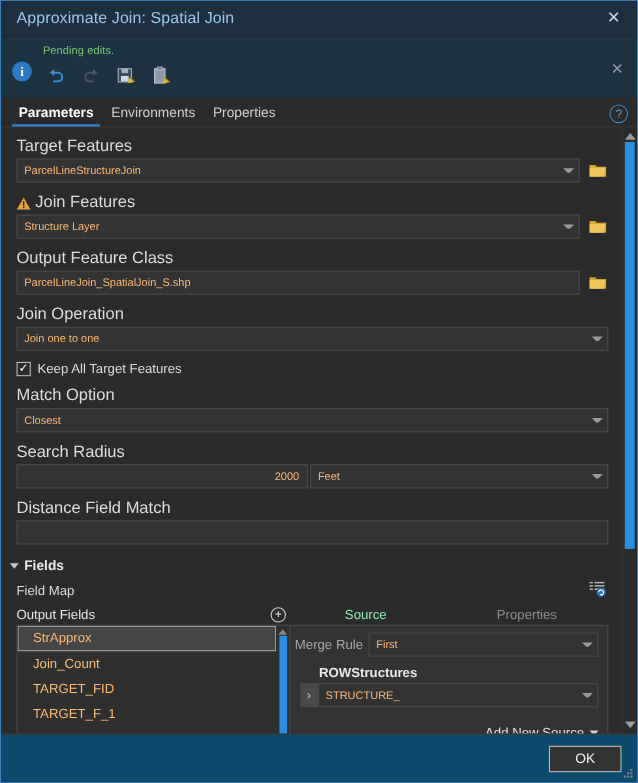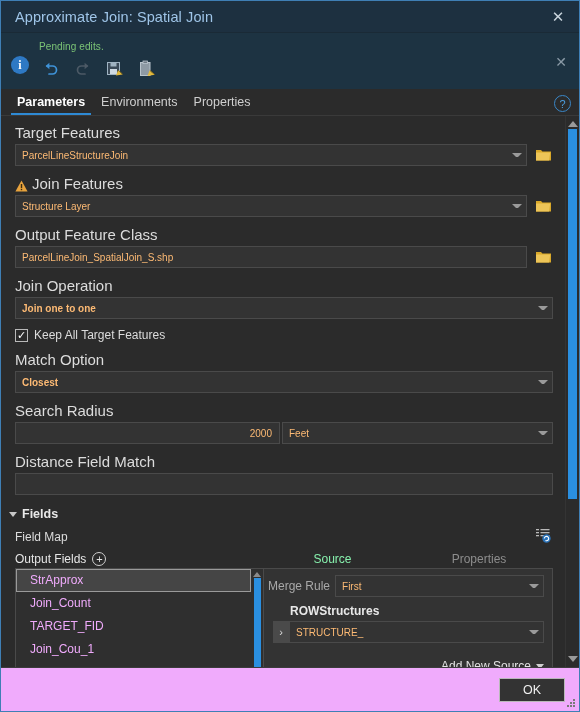--- a/index.html
+++ b/index.html
@@ -106,21 +106,21 @@
 
   .row { display: flex; align-items: stretch; gap: 6px; }
   .ctl {
     flex: 1 1 auto; min-width: 0;
     height: 22px; background: #333333;
     border: 1px solid #4a4a4a;
     color: #fdba74; font-size: 10px;
     display: flex; align-items: center;
     padding: 0 4px 0 6px;
   }
-  .ctl.full { width: 100%; font-weight: bold; }
+  .ctl.full { width: 100%; }
   .ctl .val { flex: 1 1 auto; overflow: hidden; white-space: nowrap; }
   .ctl .val.right { text-align: right; padding-right: 3px; }
   .caret {
     flex: 0 0 10px; width: 0; height: 0; margin-left: 4px;
     border-left: 4px solid transparent; border-right: 4px solid transparent;
     border-top: 4px solid #9a9a9a;
   }
   .browse {
     flex: 0 0 20px; width: 20px;
     display: flex; align-items: center; justify-content: center;
@@ -146,38 +146,38 @@
   }
   .chev-dn { width: 0; height: 0; border-left: 4px solid transparent;
              border-right: 4px solid transparent; border-top: 5px solid #c8c8c8; }
   .fieldmap-label {
     font-size: 12px; color: #dcdcdc; margin-bottom: 2px;
     display: flex; align-items: center; justify-content: space-between; gap: 24px;
   }
 
   .colheads { display: flex; font-size: 12px; margin: 6px 0 2px 0; }
   .ch-out { flex: 0 0 245px; display: flex; align-items: center;
-            justify-content: flex-start; gap: 6px; color: #e6e6e6; }
+            justify-content: space-between; gap: 6px; color: #e6e6e6; }
   .plus-btn {
     width: 14px; height: 14px; border-radius: 50%; border: 1px solid #cfcfcf;
     color: #e6e6e6; font-size: 11px; line-height: 11px;
     display: flex; align-items: center; justify-content: center;
   }
   .ch-src { flex: 0 0 145px; text-align: center; color: #86efac; }
   .ch-prop { flex: 1 1 auto; text-align: center; color: #8d8d8d; }
 
   .mapper { display: flex; height: 148px; }
   .outlist {
     flex: 0 0 236px; background: #2f2f2f;
     border: 1px solid #4a4a4a; border-right: none;
     overflow: hidden; position: relative;
   }
   .listitem {
     height: 23px; line-height: 23px; padding-left: 14px;
-    font-size: 12px; color: #f0abfc; white-space: nowrap;
+    font-size: 12px; color: #fdba74; white-space: nowrap;
   }
   .listitem.selected {
     background: #454545; border: 1px solid #9a9a9a; line-height: 21px;
     margin: 0; padding-left: 13px;
   }
   .list-sb {
     flex: 0 0 12px; background: #2f2f2f;
     border-top: 1px solid #4a4a4a; border-bottom: 1px solid #4a4a4a;
     display: flex; flex-direction: column; align-items: center;
   }
@@ -218,21 +218,21 @@
   }
   .osb-up { width:0;height:0;border-left:5px solid transparent;
     border-right:5px solid transparent;border-bottom:6px solid #9a9a9a;margin:5px 0 2px;}
   .osb-dn { width:0;height:0;border-left:5px solid transparent;
     border-right:5px solid transparent;border-top:6px solid #9a9a9a;margin:2px 0 5px;}
   .osb-track { flex: 1 1 auto; width: 14px; display: flex; justify-content: center; }
   .osb-thumb { width: 9px; height: 370px; background: #2a8fe0; }
 
   
   .footer {
-    flex: 0 0 44px; height: 44px; background: #f0abfc;
+    flex: 0 0 44px; height: 44px; background: #0c4a6e;
     border-top: 1px solid #3c3c3c;
     display: flex; align-items: center; justify-content: flex-end;
     padding: 0 14px 0 0; position: relative;
   }
   .ok-btn {
     width: 66px; height: 24px; background: #333333;
     border: 1px solid #b9b9b9; color: #f0f0f0; font-size: 12.5px;
     display: flex; align-items: center; justify-content: center;
   }
   .grip { position: absolute; right: 3px; bottom: 3px; width: 9px; height: 9px; }
@@ -425,21 +425,20 @@
         </div>
         <div class="ch-src">Source</div>
         <div class="ch-prop">Properties</div>
       </div>
 
       <div class="mapper">
         <div class="outlist">
           <div class="listitem selected">StrApprox</div>
           <div class="listitem">Join_Count</div>
           <div class="listitem">TARGET_FID</div>
-          <div class="listitem">Join_Cou_1</div>
           <div class="listitem">TARGET_F_1</div>
           <div class="listitem">APN</div>
         </div>
         <div class="list-sb">
           <div class="sb-arrow-up"></div>
           <div class="sb-thumb"></div>
         </div>
 
         <div class="srcpanel">
           <div class="merge-row">

